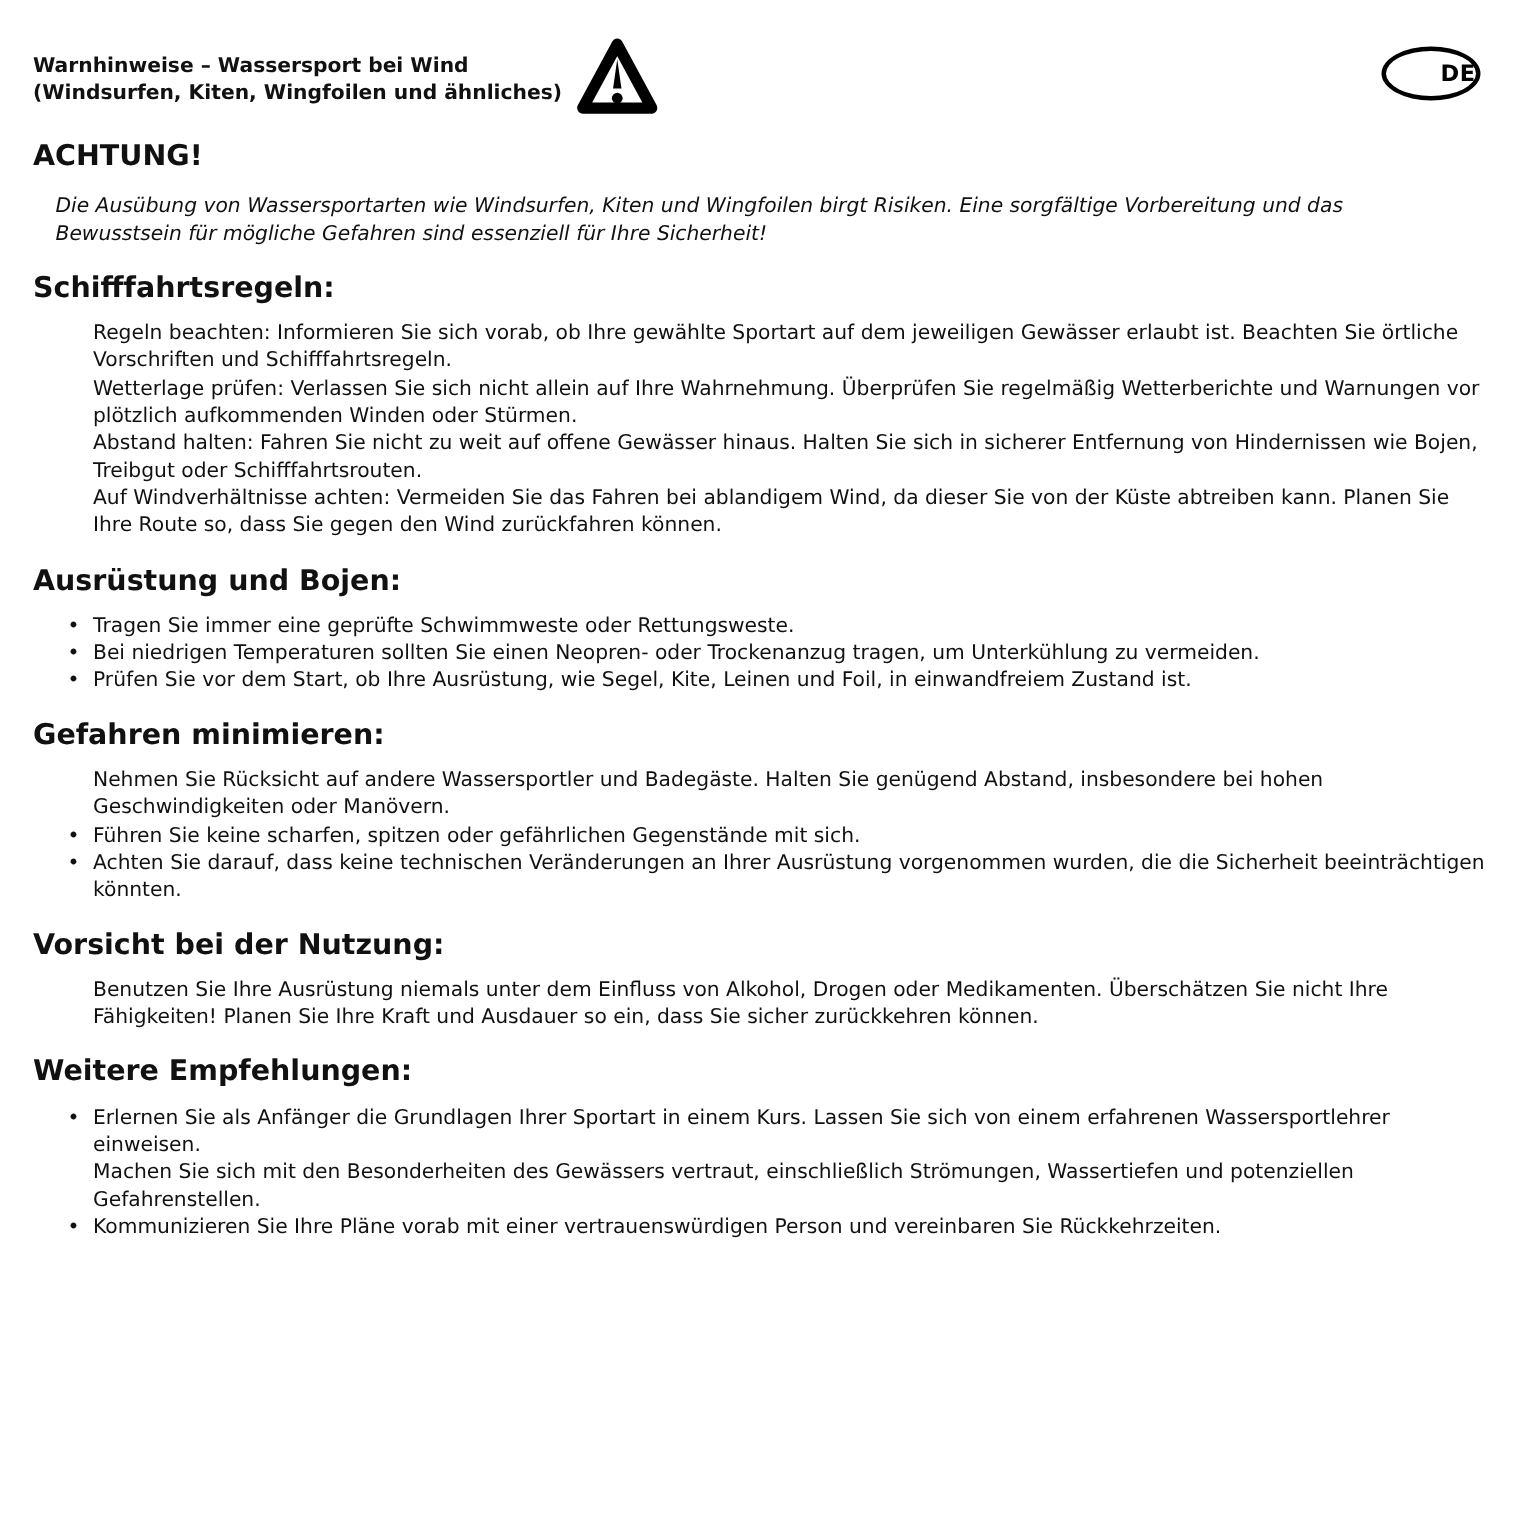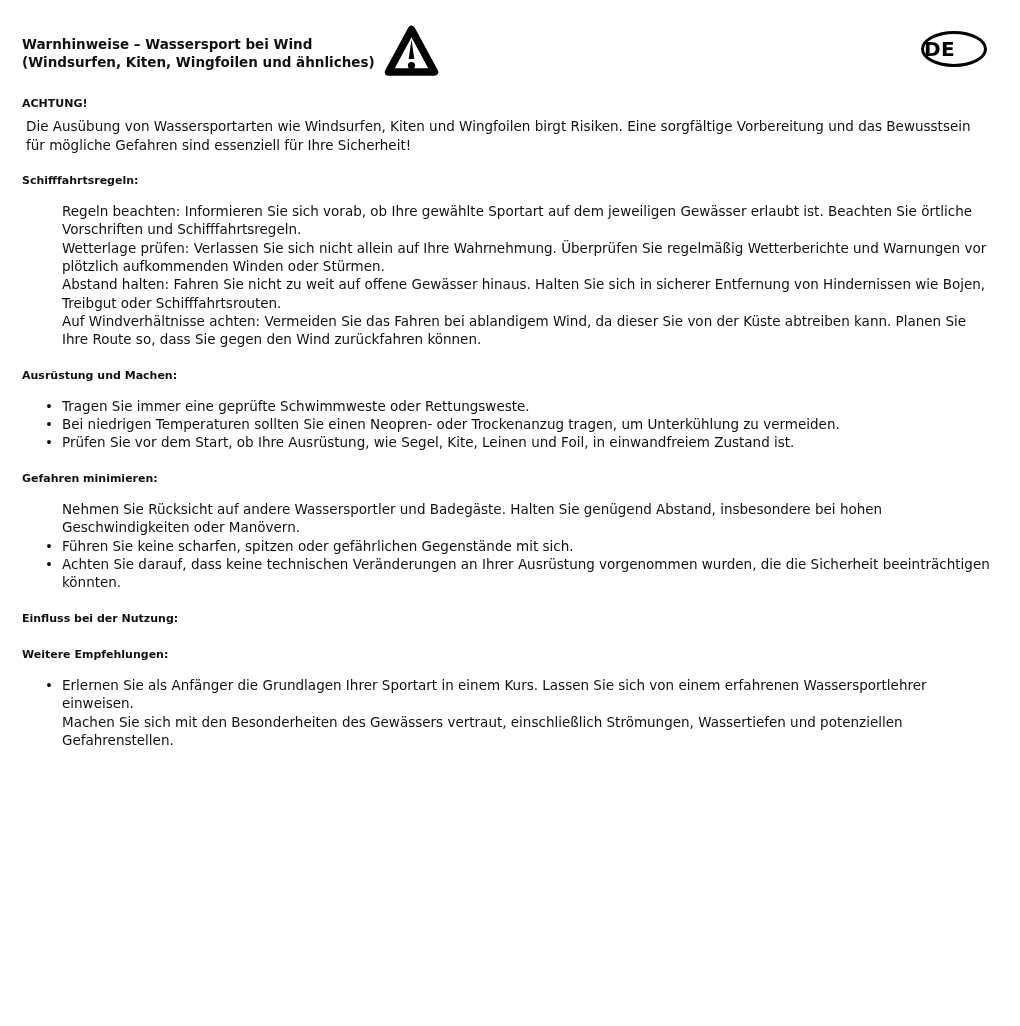--- a/index.html
+++ b/index.html
@@ -23,35 +23,35 @@
   .lang-badge {
     margin-left: auto;
     margin-top: 9px;
     margin-right: 3px;
     width: 60px;
     height: 30px;
     border: 3.5px solid #000;
     border-radius: 50%;
     display: flex;
     align-items: center;
-    justify-content: flex-start;
+    justify-content: flex-end;
     font-weight: bold;
-    font-size: 20px;
+    font-size: 15px;
     letter-spacing: 0.5px;
     color: #000;
     flex: 0 0 auto;
   }
   h2.sec-heading {
-    font-size: 11px;
+    font-size: 19px;
     line-height: 18.3px;
     font-weight: bold;
     margin: 18px 0 0 0;
   }
   h2.first { margin-top: 16px; }
-  p.sec-para { margin: 4px; }
+  p.sec-para { margin: 15px; font-style: italic; }
   ul.sec-list {
     list-style: none;
     margin: 12px 0 0 0;
     padding: 0 0 0 22px;
   }
   ul.sec-list li { position: relative; padding-left: 18px; }
   ul.sec-list li.bulleted::before {
     content: "\2022";
     position: absolute;
     left: 1px;
@@ -90,47 +90,49 @@
     <h2 class="sec-heading">Schifffahrtsregeln:</h2>
     <ul class="sec-list">
       <li class="plain">Regeln beachten: Informieren Sie sich vorab, ob Ihre gewählte Sportart auf dem jeweiligen Gewässer erlaubt ist. Beachten Sie örtliche Vorschriften und Schifffahrtsregeln.</li>
       <li class="plain">Wetterlage prüfen: Verlassen Sie sich nicht allein auf Ihre Wahrnehmung. Überprüfen Sie regelmäßig Wetterberichte und Warnungen vor plötzlich aufkommenden Winden oder Stürmen.</li>
       <li class="plain">Abstand halten: Fahren Sie nicht zu weit auf offene Gewässer hinaus. Halten Sie sich in sicherer Entfernung von Hindernissen wie Bojen, Treibgut oder Schifffahrtsrouten.</li>
       <li class="plain">Auf Windverhältnisse achten: Vermeiden Sie das Fahren bei ablandigem Wind, da dieser Sie von der Küste abtreiben kann. Planen Sie Ihre Route so, dass Sie gegen den Wind zurückfahren können.</li>
     </ul>
   </section>
 
   <section>
-    <h2 class="sec-heading">Ausrüstung und Machen:</h2>
+    <h2 class="sec-heading">Ausrüstung und Bojen:</h2>
     <ul class="sec-list">
       <li class="bulleted">Tragen Sie immer eine geprüfte Schwimmweste oder Rettungsweste.</li>
       <li class="bulleted">Bei niedrigen Temperaturen sollten Sie einen Neopren- oder Trockenanzug tragen, um Unterkühlung zu vermeiden.</li>
       <li class="bulleted">Prüfen Sie vor dem Start, ob Ihre Ausrüstung, wie Segel, Kite, Leinen und Foil, in einwandfreiem Zustand ist.</li>
     </ul>
   </section>
 
   <section>
     <h2 class="sec-heading">Gefahren minimieren:</h2>
     <ul class="sec-list">
       <li class="plain">Nehmen Sie Rücksicht auf andere Wassersportler und Badegäste. Halten Sie genügend Abstand, insbesondere bei hohen Geschwindigkeiten oder Manövern.</li>
       <li class="bulleted">Führen Sie keine scharfen, spitzen oder gefährlichen Gegenstände mit sich.</li>
       <li class="bulleted">Achten Sie darauf, dass keine technischen Veränderungen an Ihrer Ausrüstung vorgenommen wurden, die die Sicherheit beeinträchtigen könnten.</li>
     </ul>
   </section>
 
   <section>
-    <h2 class="sec-heading">Einfluss bei der Nutzung:</h2>
+    <h2 class="sec-heading">Vorsicht bei der Nutzung:</h2>
     <ul class="sec-list">
+      <li class="plain">Benutzen Sie Ihre Ausrüstung niemals unter dem Einfluss von Alkohol, Drogen oder Medikamenten. Überschätzen Sie nicht Ihre Fähigkeiten! Planen Sie Ihre Kraft und Ausdauer so ein, dass Sie sicher zurückkehren können.</li>
     </ul>
   </section>
 
   <section>
     <h2 class="sec-heading">Weitere Empfehlungen:</h2>
     <ul class="sec-list">
       <li class="bulleted">
         <span class="cont-line">Erlernen Sie als Anfänger die Grundlagen Ihrer Sportart in einem Kurs. Lassen Sie sich von einem erfahrenen Wassersportlehrer einweisen.</span>
         <span class="cont-line">Machen Sie sich mit den Besonderheiten des Gewässers vertraut, einschließlich Strömungen, Wassertiefen und potenziellen Gefahrenstellen.</span>
       </li>
+      <li class="bulleted">Kommunizieren Sie Ihre Pläne vorab mit einer vertrauenswürdigen Person und vereinbaren Sie Rückkehrzeiten.</li>
     </ul>
   </section>
 
 
 </div>
 
 </body></html>

